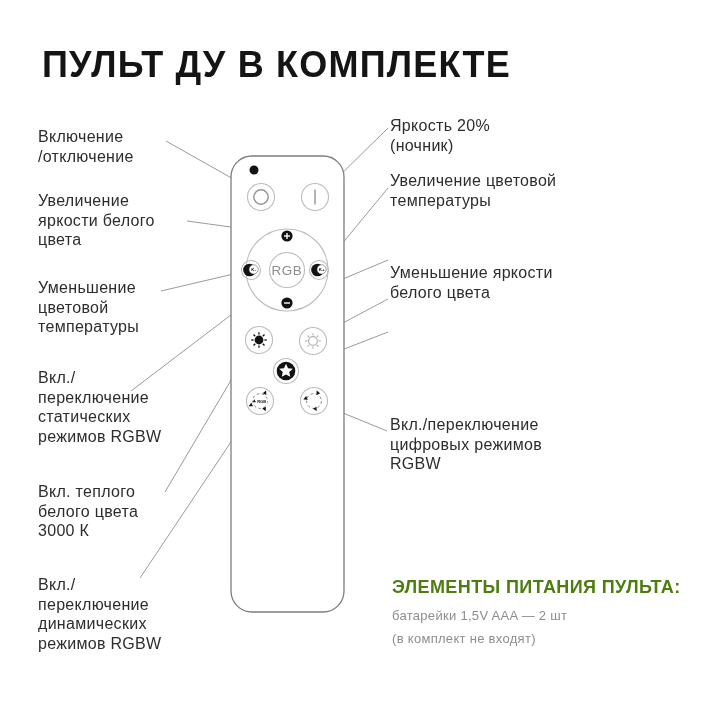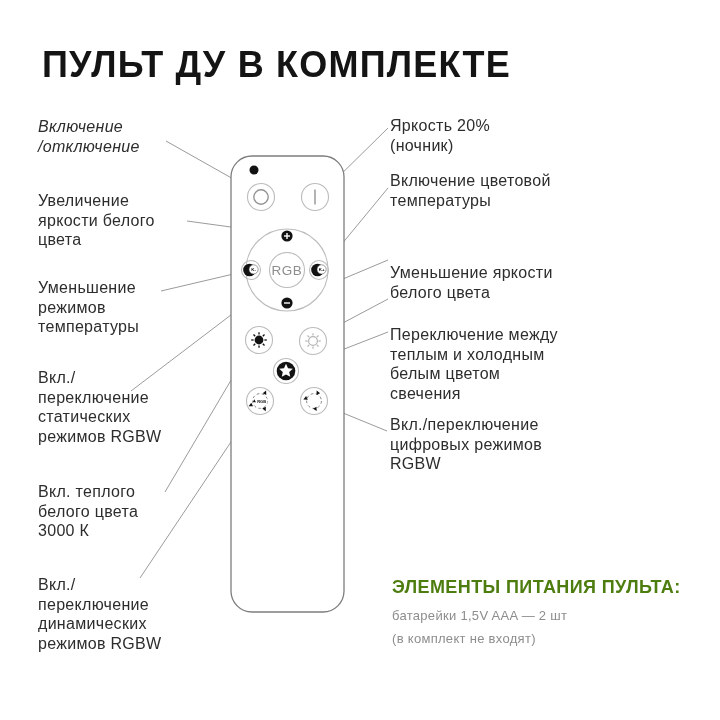--- a/index.html
+++ b/index.html
@@ -6,21 +6,21 @@
   body{width:720px;height:720px;background:#ffffff;
        font-family:"Liberation Sans", sans-serif;}
   .canvas{position:relative;width:720px;height:720px;background:#fff;overflow:hidden;}
   .title{position:absolute;left:42px;top:44px;margin:0;
          font-size:36px;font-weight:700;color:#141414;letter-spacing:1.2px;
          white-space:nowrap;}
   .label{position:absolute;white-space:pre-line;
          font-size:16px;line-height:19.5px;color:#2d2d2d;letter-spacing:0.3px;}
   .left-col{left:38px;width:170px;}
   .right-col{left:390px;width:250px;}
-  .lb1{top:117px;font-style:italic;} .lb2{top:191px;} .lb3{top:278px;}
+  .lb1{top:127px;} .lb2{top:191px;} .lb3{top:278px;}
   .lb4{top:368px;} .lb5{top:482px;} .lb6{top:575px;}
   .rb1{top:116px;} .rb2{top:171px;} .rb3{top:223px;margin-top:40px;}
   .rb4{top:273px;} .rb5{top:325px;} .rb6{top:415px;}
   .battery{position:absolute;left:392px;top:577px;width:300px;}
   .battery-heading{font-size:18px;font-weight:700;color:#4d7c0f;
                    letter-spacing:0.4px;margin:0 0 6px 0;white-space:nowrap;}
   .battery-text{font-size:13px;line-height:23px;color:#8d8d8d;
                 letter-spacing:0.3px;margin:0;white-space:pre-line;}
   svg.overlay{position:absolute;left:0;top:0;}
   .rc-line{stroke:#9b9b9b;stroke-width:1;fill:none;}
@@ -161,44 +161,40 @@
   </svg>
 
   <h1 class="title">ПУЛЬТ ДУ В КОМПЛЕКТЕ</h1>
 
   <div class="label left-col lb1">Включение
 /отключение</div>
   <div class="label left-col lb2">Увеличение
 яркости белого
 цвета</div>
   <div class="label left-col lb3">Уменьшение
-режимов
+цветовой
 температуры</div>
   <div class="label left-col lb4">Вкл./
 переключение
 статических
 режимов RGBW</div>
   <div class="label left-col lb5">Вкл. теплого
 белого цвета
 3000 К</div>
   <div class="label left-col lb6">Вкл./
 переключение
 динамических
 режимов RGBW</div>
 
   <div class="label right-col rb1">Яркость 20%
 (ночник)</div>
-  <div class="label right-col rb2">Включение цветовой
+  <div class="label right-col rb2">Увеличение цветовой
 температуры</div>
   <div class="label right-col rb3">Уменьшение яркости
 белого цвета</div>
-  <div class="label right-col rb5">Переключение между
-теплым и холодным
-белым цветом
-свечения</div>
   <div class="label right-col rb6">Вкл./переключение
 цифровых режимов
 RGBW</div>
 
   <div class="battery">
     <p class="battery-heading">ЭЛЕМЕНТЫ ПИТАНИЯ ПУЛЬТА:</p>
     <p class="battery-text">батарейки 1,5V AAA — 2 шт
 (в комплект не входят)</p>
   </div>
 

